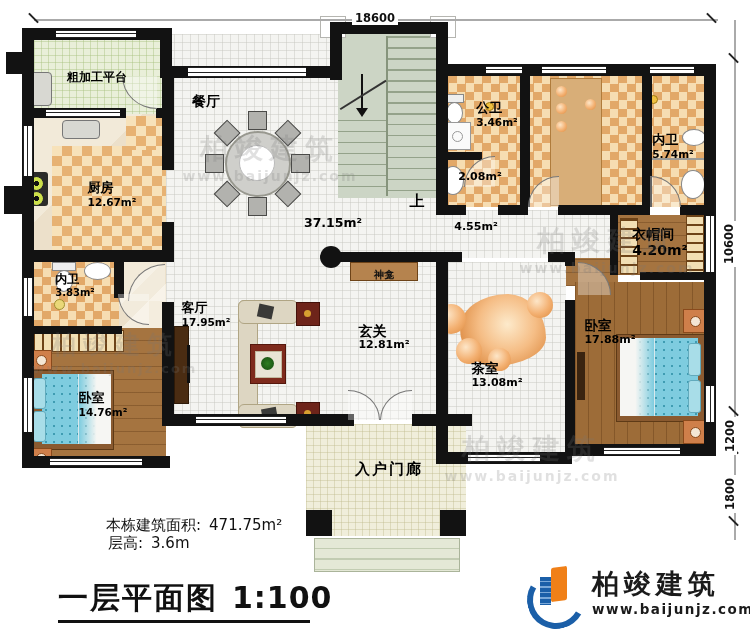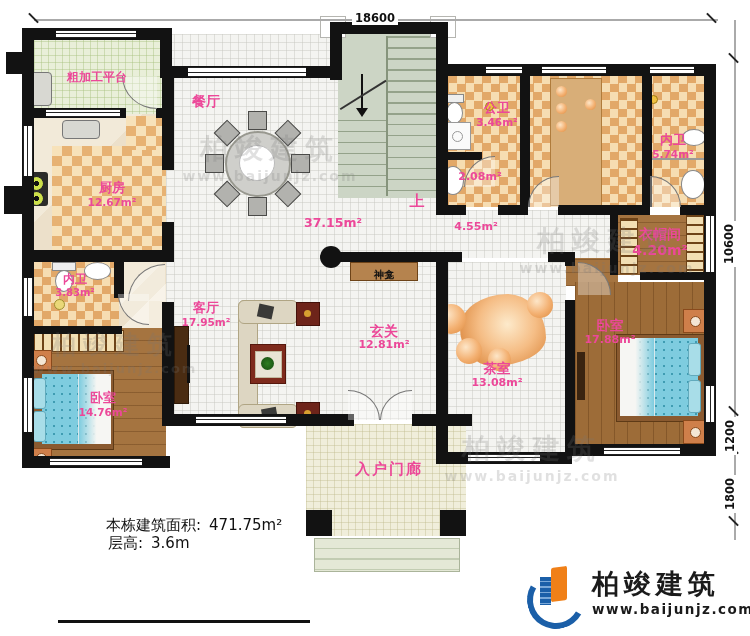--- a/index.html
+++ b/index.html
@@ -38,21 +38,21 @@
   
   .f{position:absolute;z-index:6}
   .dots{background-image:radial-gradient(#3f9cb2 1px,transparent 1.2px);background-size:8px 8px;background-color:#7eccdf}
   .comb{border:1px solid #6d4318;background:repeating-linear-gradient(180deg,#6d4318 0 2px,#f2dfb4 2px 9px)}
   .combH{border:1px solid #6d4318;background:repeating-linear-gradient(90deg,#6d4318 0 2px,#f2dfb4 2px 9px)}
   .stand{background:#cf7f4a;border:1px solid #8a4a1c}
   .stand:after{content:"";position:absolute;left:50%;top:50%;width:9px;height:9px;margin:-5.5px;border-radius:50%;
                background:#f4e6d4;border:1px solid #8a4a1c}
   .orb{position:absolute;border-radius:50%;background:radial-gradient(circle at 38% 35%,#fde6c8,#f3b071 55%,#dd8a3e);z-index:7}
   
-  .lb{position:absolute;z-index:30;text-align:center;font-weight:700;color:#ec4899;line-height:1.15;
+  .lb{position:absolute;z-index:30;font-weight:700;color:#000000;line-height:1.15;
       white-space:nowrap;transform:translateX(-50%)}
   .nm{display:block;font-size:13px}
   .ar{display:block;font-size:10.5px}
   
   .dimline{position:absolute;background:#aaa;z-index:25}
   .tick{position:absolute;width:13px;height:2px;background:#222;transform:rotate(45deg);z-index:26}
   .dimlab{position:absolute;z-index:27;font-weight:700;font-size:11.5px;color:#111;background:#fff;padding:0 3px}
   .dimlab.v{transform:rotate(-90deg)}
   
   .inforow{position:absolute;z-index:30;font-size:15px;color:#111;white-space:nowrap}
@@ -346,20 +346,23 @@
   <span class="dimlab v" style="left:706px;top:237px">10600</span>
   <span class="dimlab v" style="left:711px;top:429px">1200</span>
   <span class="dimlab v" style="left:711px;top:487px">1800</span>
 
   <div class="inforow" style="left:106px;top:516px">
     <span>本栋建筑面积:</span><span class="val">471.75m²</span>
   </div>
   <div class="inforow" style="left:108px;top:534px">
     <span>层高:</span><span class="val">3.6m</span>
   </div>
+  <div class="title" style="left:58px;top:578px">
+    <span>一层平面图</span><span class="scale">1:100</span>
+  </div>
   <div class="abs" style="left:58px;top:620px;width:252px;height:3px;background:#111;z-index:30"></div>
 
   <div class="abs" style="left:527px;top:565px;width:60px;height:58px;z-index:30">
     <div style="position:absolute;left:0;top:6px;width:46px;height:46px;border:6px solid;border-color:transparent transparent #1b5fa8 #1b5fa8;border-radius:50%;transform:rotate(-15deg)"></div>
     <div style="position:absolute;left:24px;top:2px;width:16px;height:34px;background:#f08018;transform:skewY(-8deg);border-radius:2px"></div>
     <div style="position:absolute;left:13px;top:12px;width:11px;height:28px;background:repeating-linear-gradient(180deg,#1b5fa8 0 4px,#7aa8d8 4px 5.5px)"></div>
   </div>
   <div class="brandname" style="left:592px;top:566px">柏竣建筑</div>
   <div class="brandurl" style="left:592px;top:601px">www.baijunjz.com</div>
 

